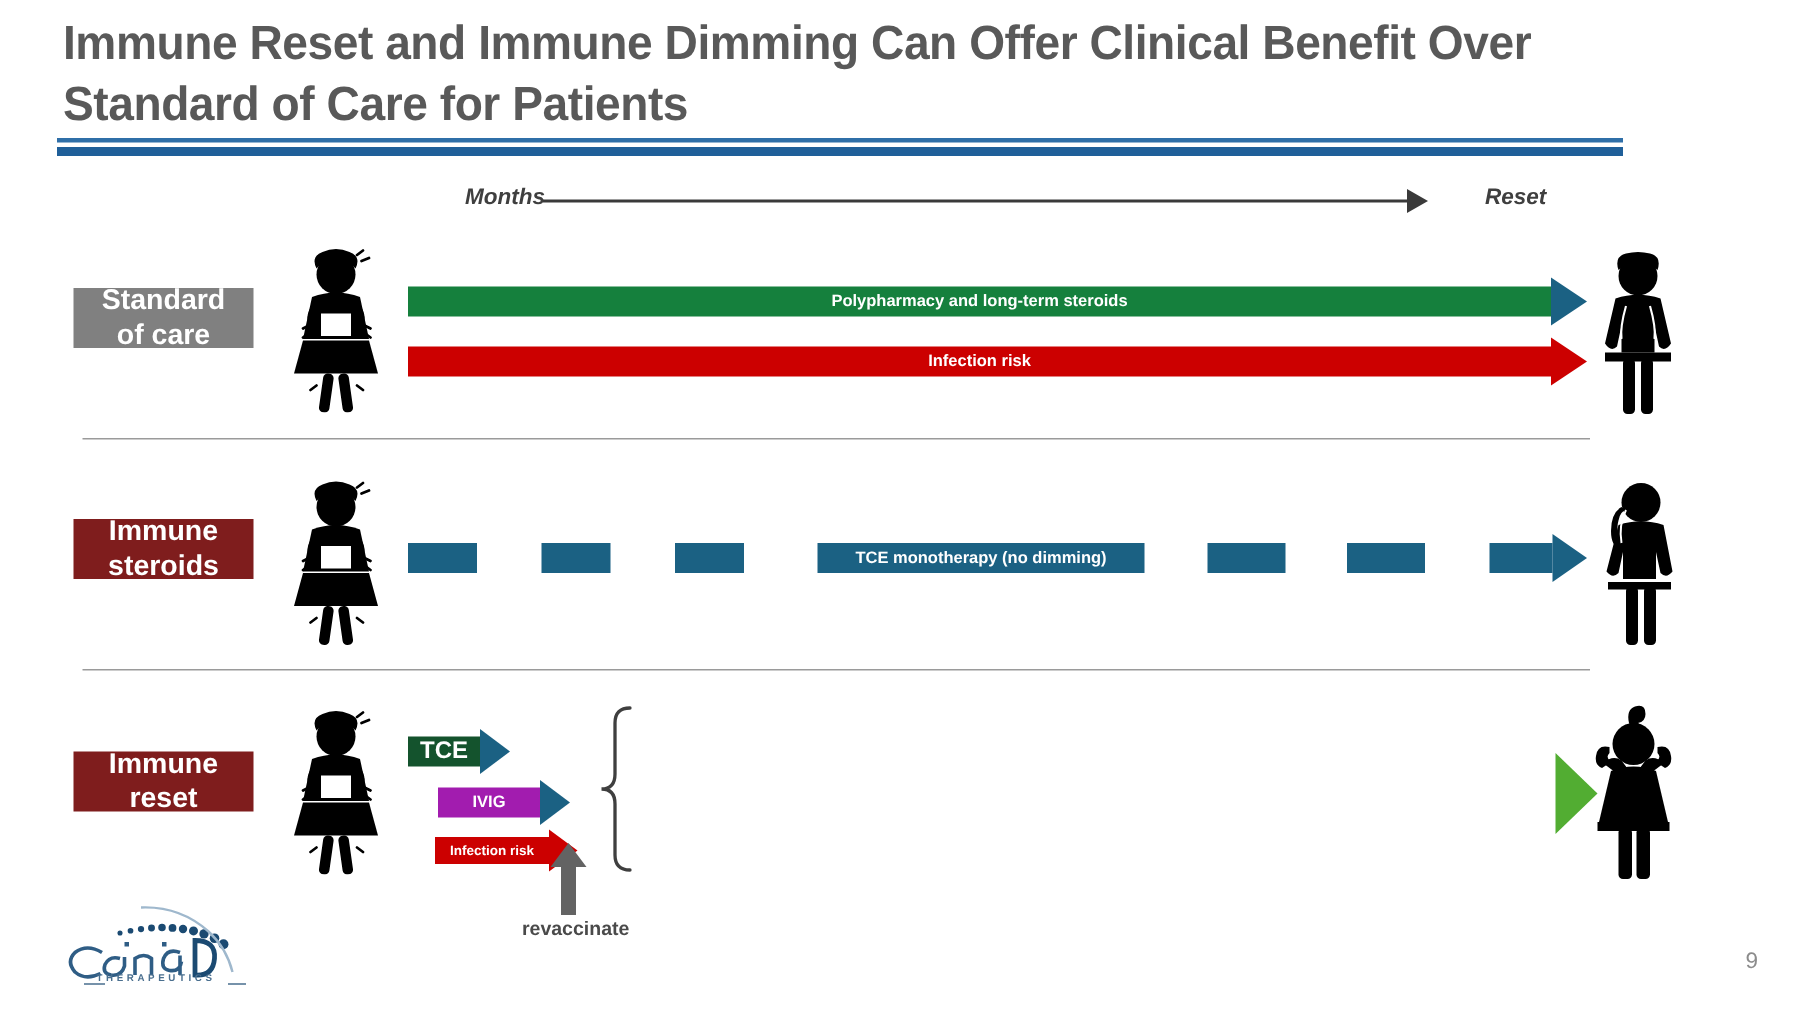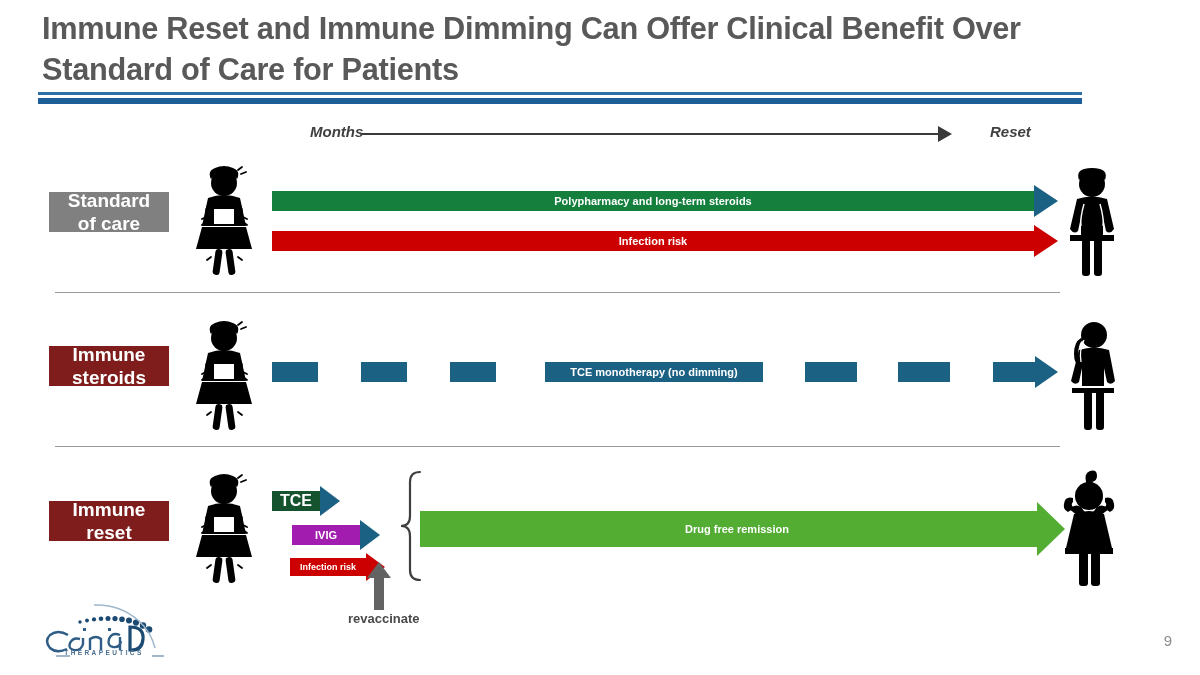--- a/index.html
+++ b/index.html
@@ -236,23 +236,20 @@
 
   <svg style="position:absolute;left:362px;top:562px;" width="34" height="48" viewBox="0 0 34 48">
     <path d="M17 0 l12 16 h-7 v32 h-10 v-32 h-7 z" fill="#636363"></path>
   </svg>
   <div class="note" style="left:348px;top:611px;font-weight:bold;">revaccinate</div>
 
   <svg style="position:absolute;left:398px;top:470px;" width="30" height="112" viewBox="0 0 30 112">
     <path d="M22 2 q-10 0 -10 10 v34 q0 10 -9 10 q9 0 9 10 v34 q0 10 10 10" fill="none" stroke="#3f3f3f" stroke-width="2.2" stroke-linecap="round"></path>
   </svg>
 
-  <div class="bar" style="left:420px;top:511px;width:617px;height:36px;background:#52ad32;font-size:11px;">
-    <span class="txt" style="position:absolute;left:265px;">Drug free remission</span>
-  </div>
   <div class="arrow-head" style="left:1037px;top:529px;border-width:27px 0 27px 28px;border-left-color:#52ad32;"></div>
 
   <svg style="position:absolute;left:1053px;top:468px;" width="72" height="118" viewBox="0 0 72 118">
     <g fill="#000">
       <circle cx="36" cy="28" r="14"></circle>
       <path d="M33 14 q-2 -9 4 -11 q7 -2 7 5 q0 5 -5 6 q5 2 3 7 l-7 -2 z"></path>
       <path d="M20 30 q-8 -2 -9 6 q-1 6 4 8 l6 -4 q-4 -3 -1 -6 z"></path>
       <path d="M52 30 q8 -2 9 6 q1 6 -4 8 l-6 -4 q4 -3 1 -6 z"></path>
       <path d="M16 41 q6 -6 12 -2 l6 8 h-10 z"></path>
       <path d="M56 41 q-6 -6 -12 -2 l-6 8 h10 z"></path>

